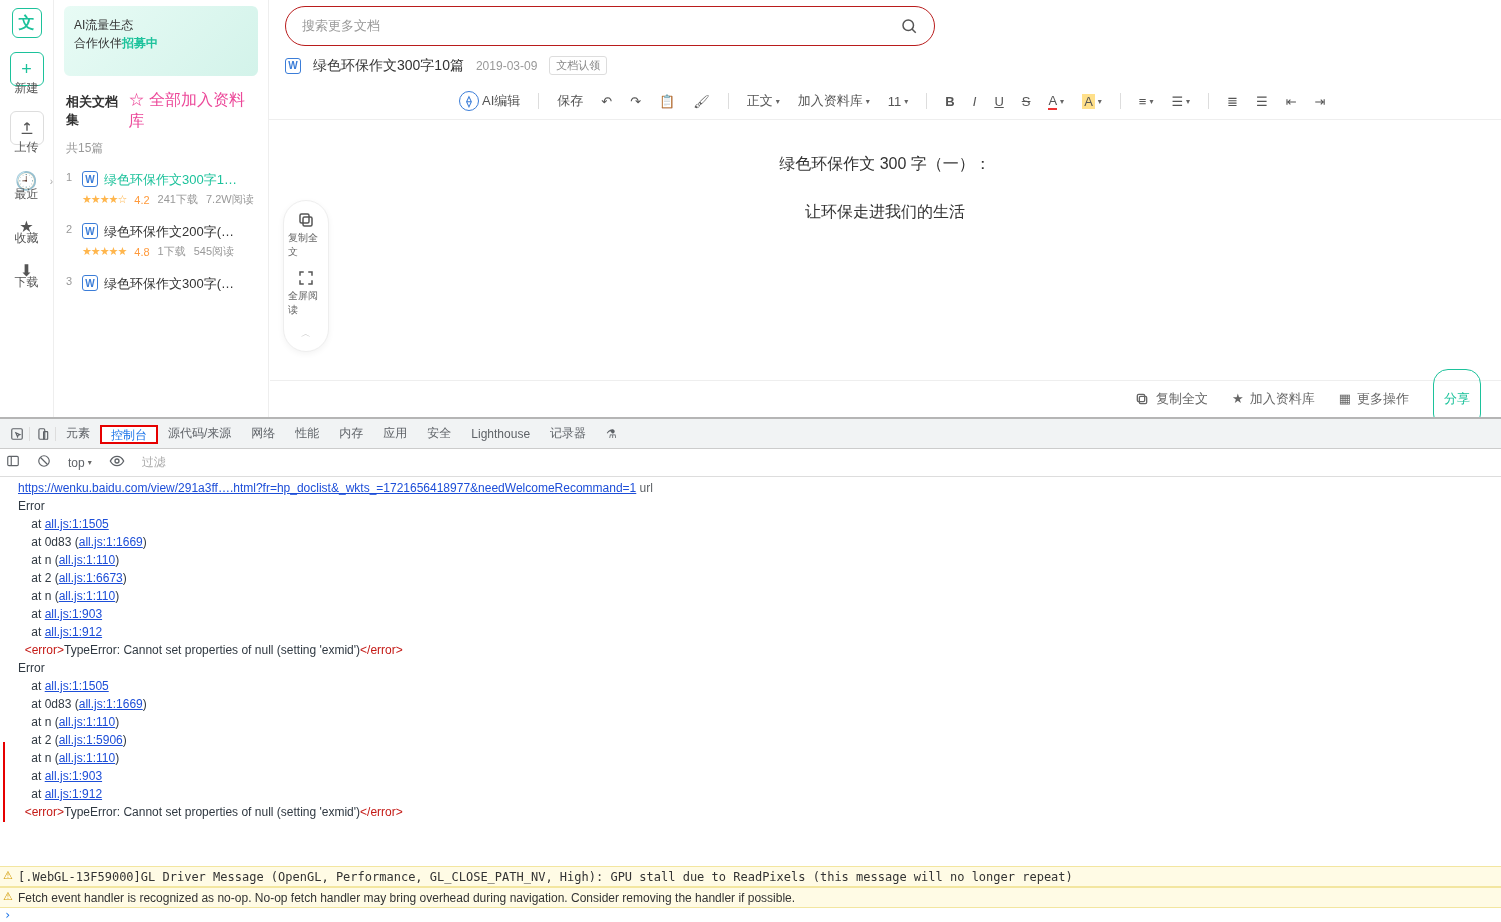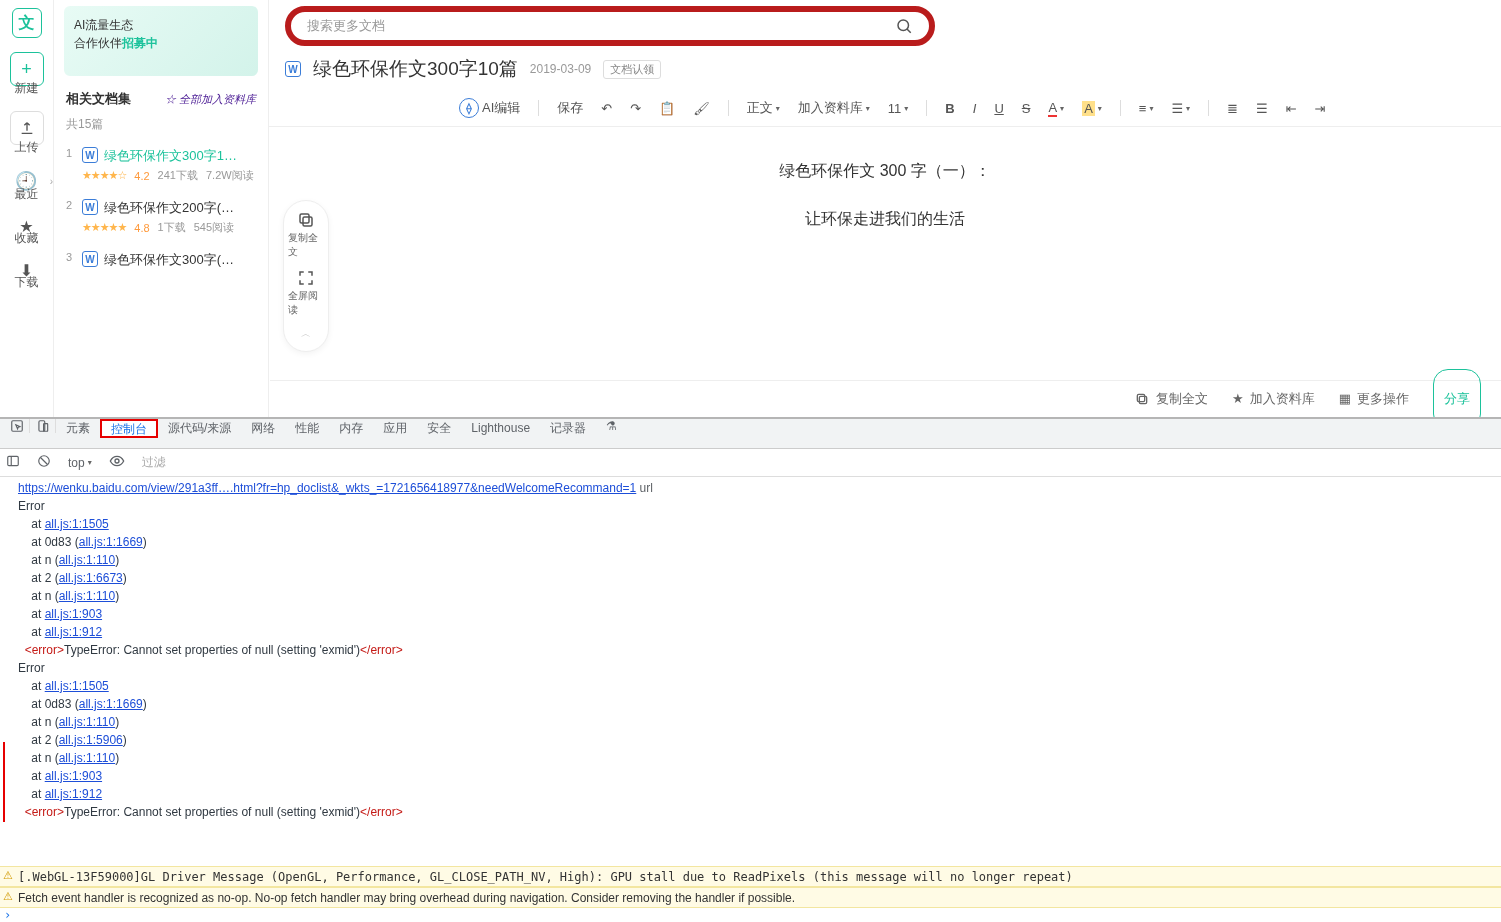--- a/index.html
+++ b/index.html
@@ -9,53 +9,53 @@
 .logo{width:30px;height:30px;border:1px solid #1cc29b;border-radius:6px;display:flex;align-items:center;justify-content:center;color:#1cc29b;font-size:16px;font-weight:bold;}
 .nav-btn{width:34px;height:34px;border:1px solid #ddd;border-radius:6px;display:flex;align-items:center;justify-content:center;color:#555;font-size:18px;}
 .nav-btn.green{border-color:#1cc29b;color:#1cc29b;}
 .nav-lbl{font-size:12px;color:#555;margin-top:-8px;}
 .nav-item{display:flex;flex-direction:column;align-items:center;gap:2px;width:100%;position:relative;}
 .chev{position:absolute;right:0;top:6px;color:#aaa;font-size:10px;}
 .sidepanel{width:215px;border-right:1px solid #eee;display:flex;flex-direction:column;}
 .banner{height:70px;background:linear-gradient(135deg,#e8fbf5,#d3f3ea);border-radius:6px;margin:6px 10px;padding:10px;font-size:12px;color:#333;line-height:1.5;}
 .banner b{color:#1cc29b;}
 .sec-title{display:flex;align-items:center;justify-content:space-between;padding:8px 12px;font-size:13px;}
-.sec-title .muted{color:#4c1d95;font-size:11px;font-style:italic;}
+.sec-title .muted{color:#ec4899;font-size:16px;}
 .count{color:#999;font-size:12px;padding:0 12px 6px;}
 .doclist{padding:0 12px;}
 .docitem{padding:8px 0;}
 .docrow{display:flex;gap:6px;align-items:flex-start;}
 .docidx{color:#999;font-size:11px;width:10px;}
 .wicon{width:16px;height:16px;border:1px solid #3b7dd8;border-radius:3px;color:#3b7dd8;font-size:10px;display:inline-flex;align-items:center;justify-content:center;font-weight:bold;flex:0 0 auto;}
 .docname{font-size:13px;color:#333;white-space:nowrap;overflow:hidden;text-overflow:ellipsis;}
 .docname.active{color:#1cc29b;}
 .docmeta{font-size:11px;color:#999;padding-left:16px;padding-top:3px;display:flex;gap:8px;align-items:center;}
 .stars{color:#ffb64d;letter-spacing:-1px;}
 .main{flex:1;position:relative;background:#fff;}
 .searchwrap{padding:6px 16px;}
-.sinput{height:40px;width:650px;border:6px solid #b91c1c;border-radius:20px;display:flex;align-items:center;justify-content:space-between;padding:0 16px;color:#999;}
+.sinput{height:40px;width:650px;border:1px solid #b91c1c;border-radius:20px;display:flex;align-items:center;justify-content:space-between;padding:0 16px;color:#999;}
 .doc-head{display:flex;align-items:center;gap:12px;padding:4px 16px 10px;}
-.doc-title{font-size:19px;color:#333;}
+.doc-title{font-size:14px;color:#333;}
 .doc-date{color:#999;font-size:12px;}
 .badge{border:1px solid #ddd;color:#888;border-radius:3px;padding:1px 6px;font-size:11px;}
 .toolbar{display:flex;align-items:center;gap:18px;padding:6px 16px 8px 190px;border-bottom:1px solid #eee;}
 .tb-item{display:flex;align-items:center;gap:3px;color:#555;font-size:13px;}
 .ai-badge{width:20px;height:20px;border:1.5px solid #3b7dd8;border-radius:50%;color:#3b7dd8;font-size:11px;display:inline-flex;align-items:center;justify-content:center;font-weight:bold;}
 .caret{font-size:8px;color:#666;}
 .divider{width:1px;height:16px;background:#ddd;}
 .doc-body{padding:20px 40px;text-align:center;line-height:3;font-size:16px;color:#333;}
 .doc-body p{text-align:center;}
 .floatcol{position:absolute;left:14px;top:200px;width:46px;background:#fff;border:1px solid #eee;border-radius:23px;padding:10px 4px;display:flex;flex-direction:column;align-items:center;gap:10px;box-shadow:0 2px 6px rgba(0,0,0,.05);}
 .floatcol .fi{display:flex;flex-direction:column;align-items:center;font-size:10px;color:#666;gap:2px;}
 .actionbar{position:absolute;left:270px;right:0;top:380px;height:36px;display:flex;align-items:center;justify-content:flex-end;gap:24px;padding-right:20px;background:#fff;border-top:1px solid #eee;}
 .act{display:flex;align-items:center;gap:6px;color:#666;font-size:13px;}
 .act.share{border:1px solid #1cc29b;color:#1cc29b;border-radius:15px;padding:20px 10px;}
 
 .devtools{position:absolute;left:0;right:0;top:417px;bottom:0;border-top:2px solid #b5b5b5;background:#fff;display:flex;flex-direction:column;}
-.dt-tabs{height:30px;background:#f1f3f4;display:flex;align-items:flex-start;padding-left:4px;border-bottom:1px solid #ccc;}
+.dt-tabs{height:30px;background:#f1f3f4;display:flex;align-items:center;padding-left:4px;border-bottom:1px solid #ccc;}
 .dt-tool{width:26px;display:flex;align-items:center;justify-content:center;color:#5f6368;border-right:1px solid #ddd;}
 .dt-tab{padding:0 10px;display:flex;align-items:center;color:#5f6368;font-size:12px;}
 .dt-tab.active{background:#fff;border-top:2px solid #1a73e8;color:#1a73e8;border-left:1px solid #ccc;border-right:1px solid #ccc;margin-bottom:-1px;}
 .dt-tab.hl{outline:2px solid #e60000;outline-offset:-2px;}
 .dt-sub{height:28px;border-bottom:1px solid #ddd;display:flex;align-items:center;gap:17px;padding:0 6px;font-size:12px;color:#5f6368;}
 .dt-sub .ctx{display:flex;align-items:center;gap:3px;}
 .filter{color:#aaa;}
 .eye{width:16px;height:16px;}
 .console{flex:1;overflow:auto;font-family:Menlo,Consolas,monospace;font-size:12px;color:#303942;line-height:1.5;padding:2px 0 0 18px;}
 .console a{color:#1d4ed8;text-decoration:underline;}

